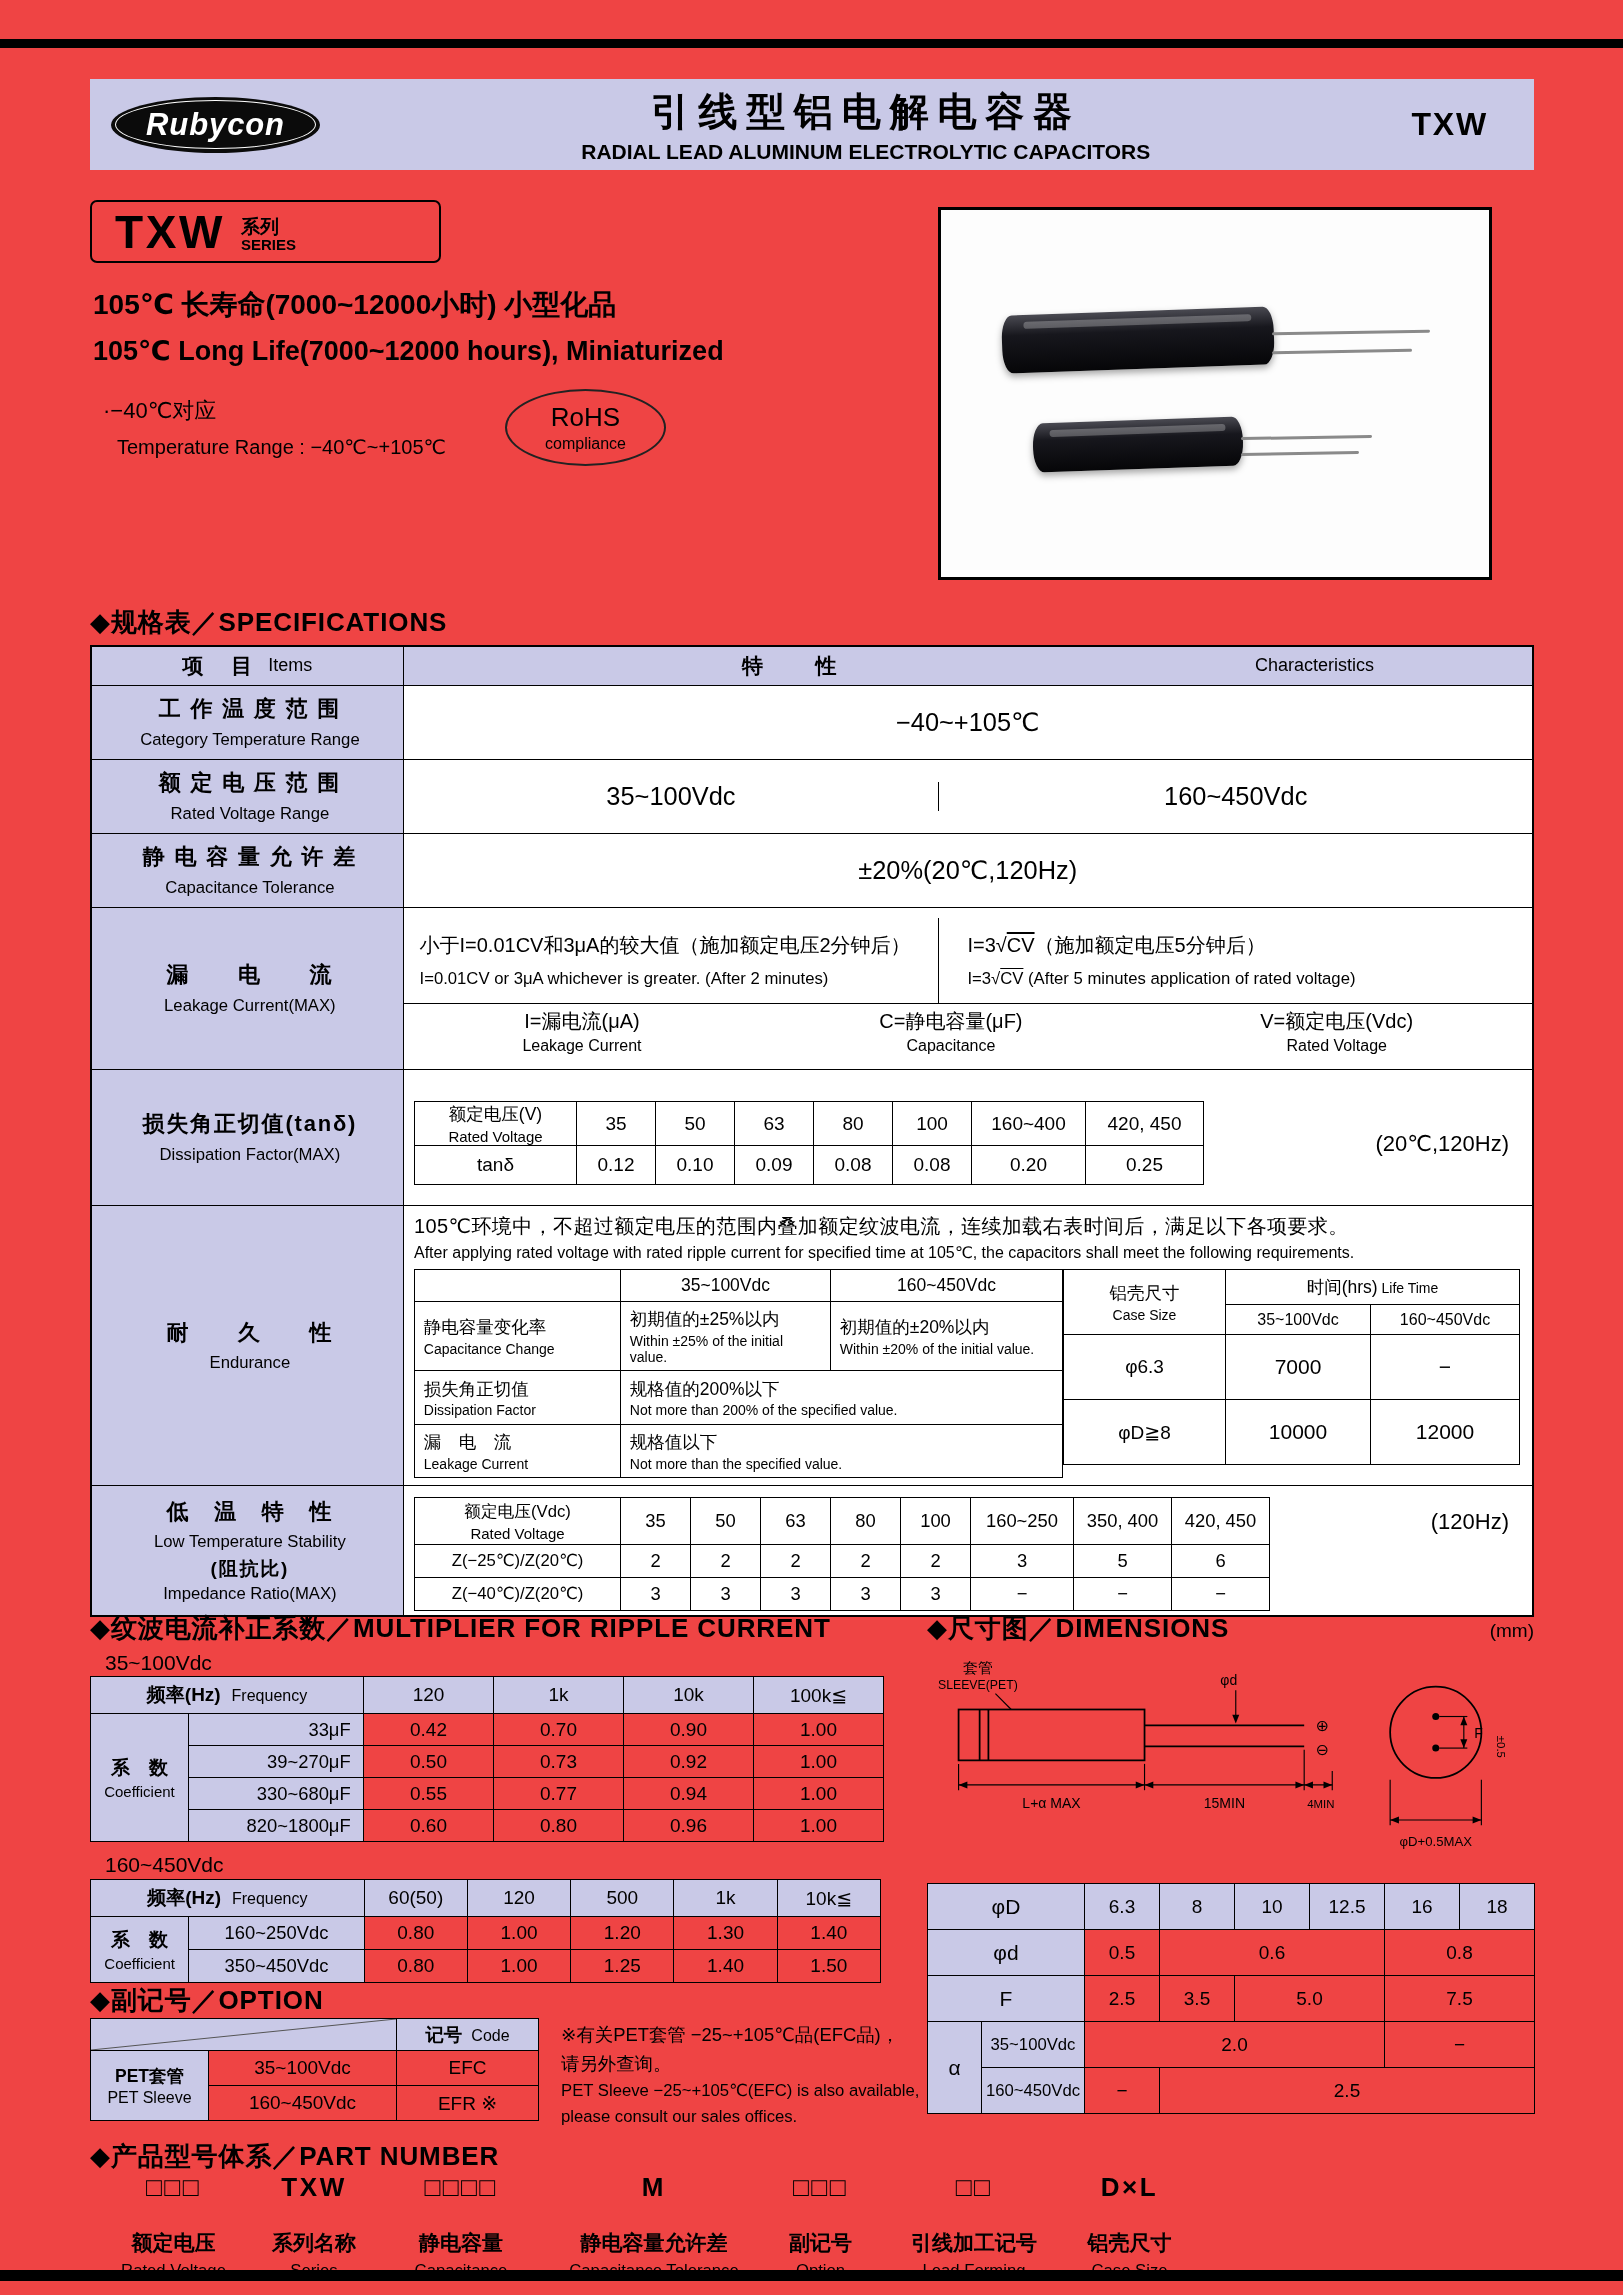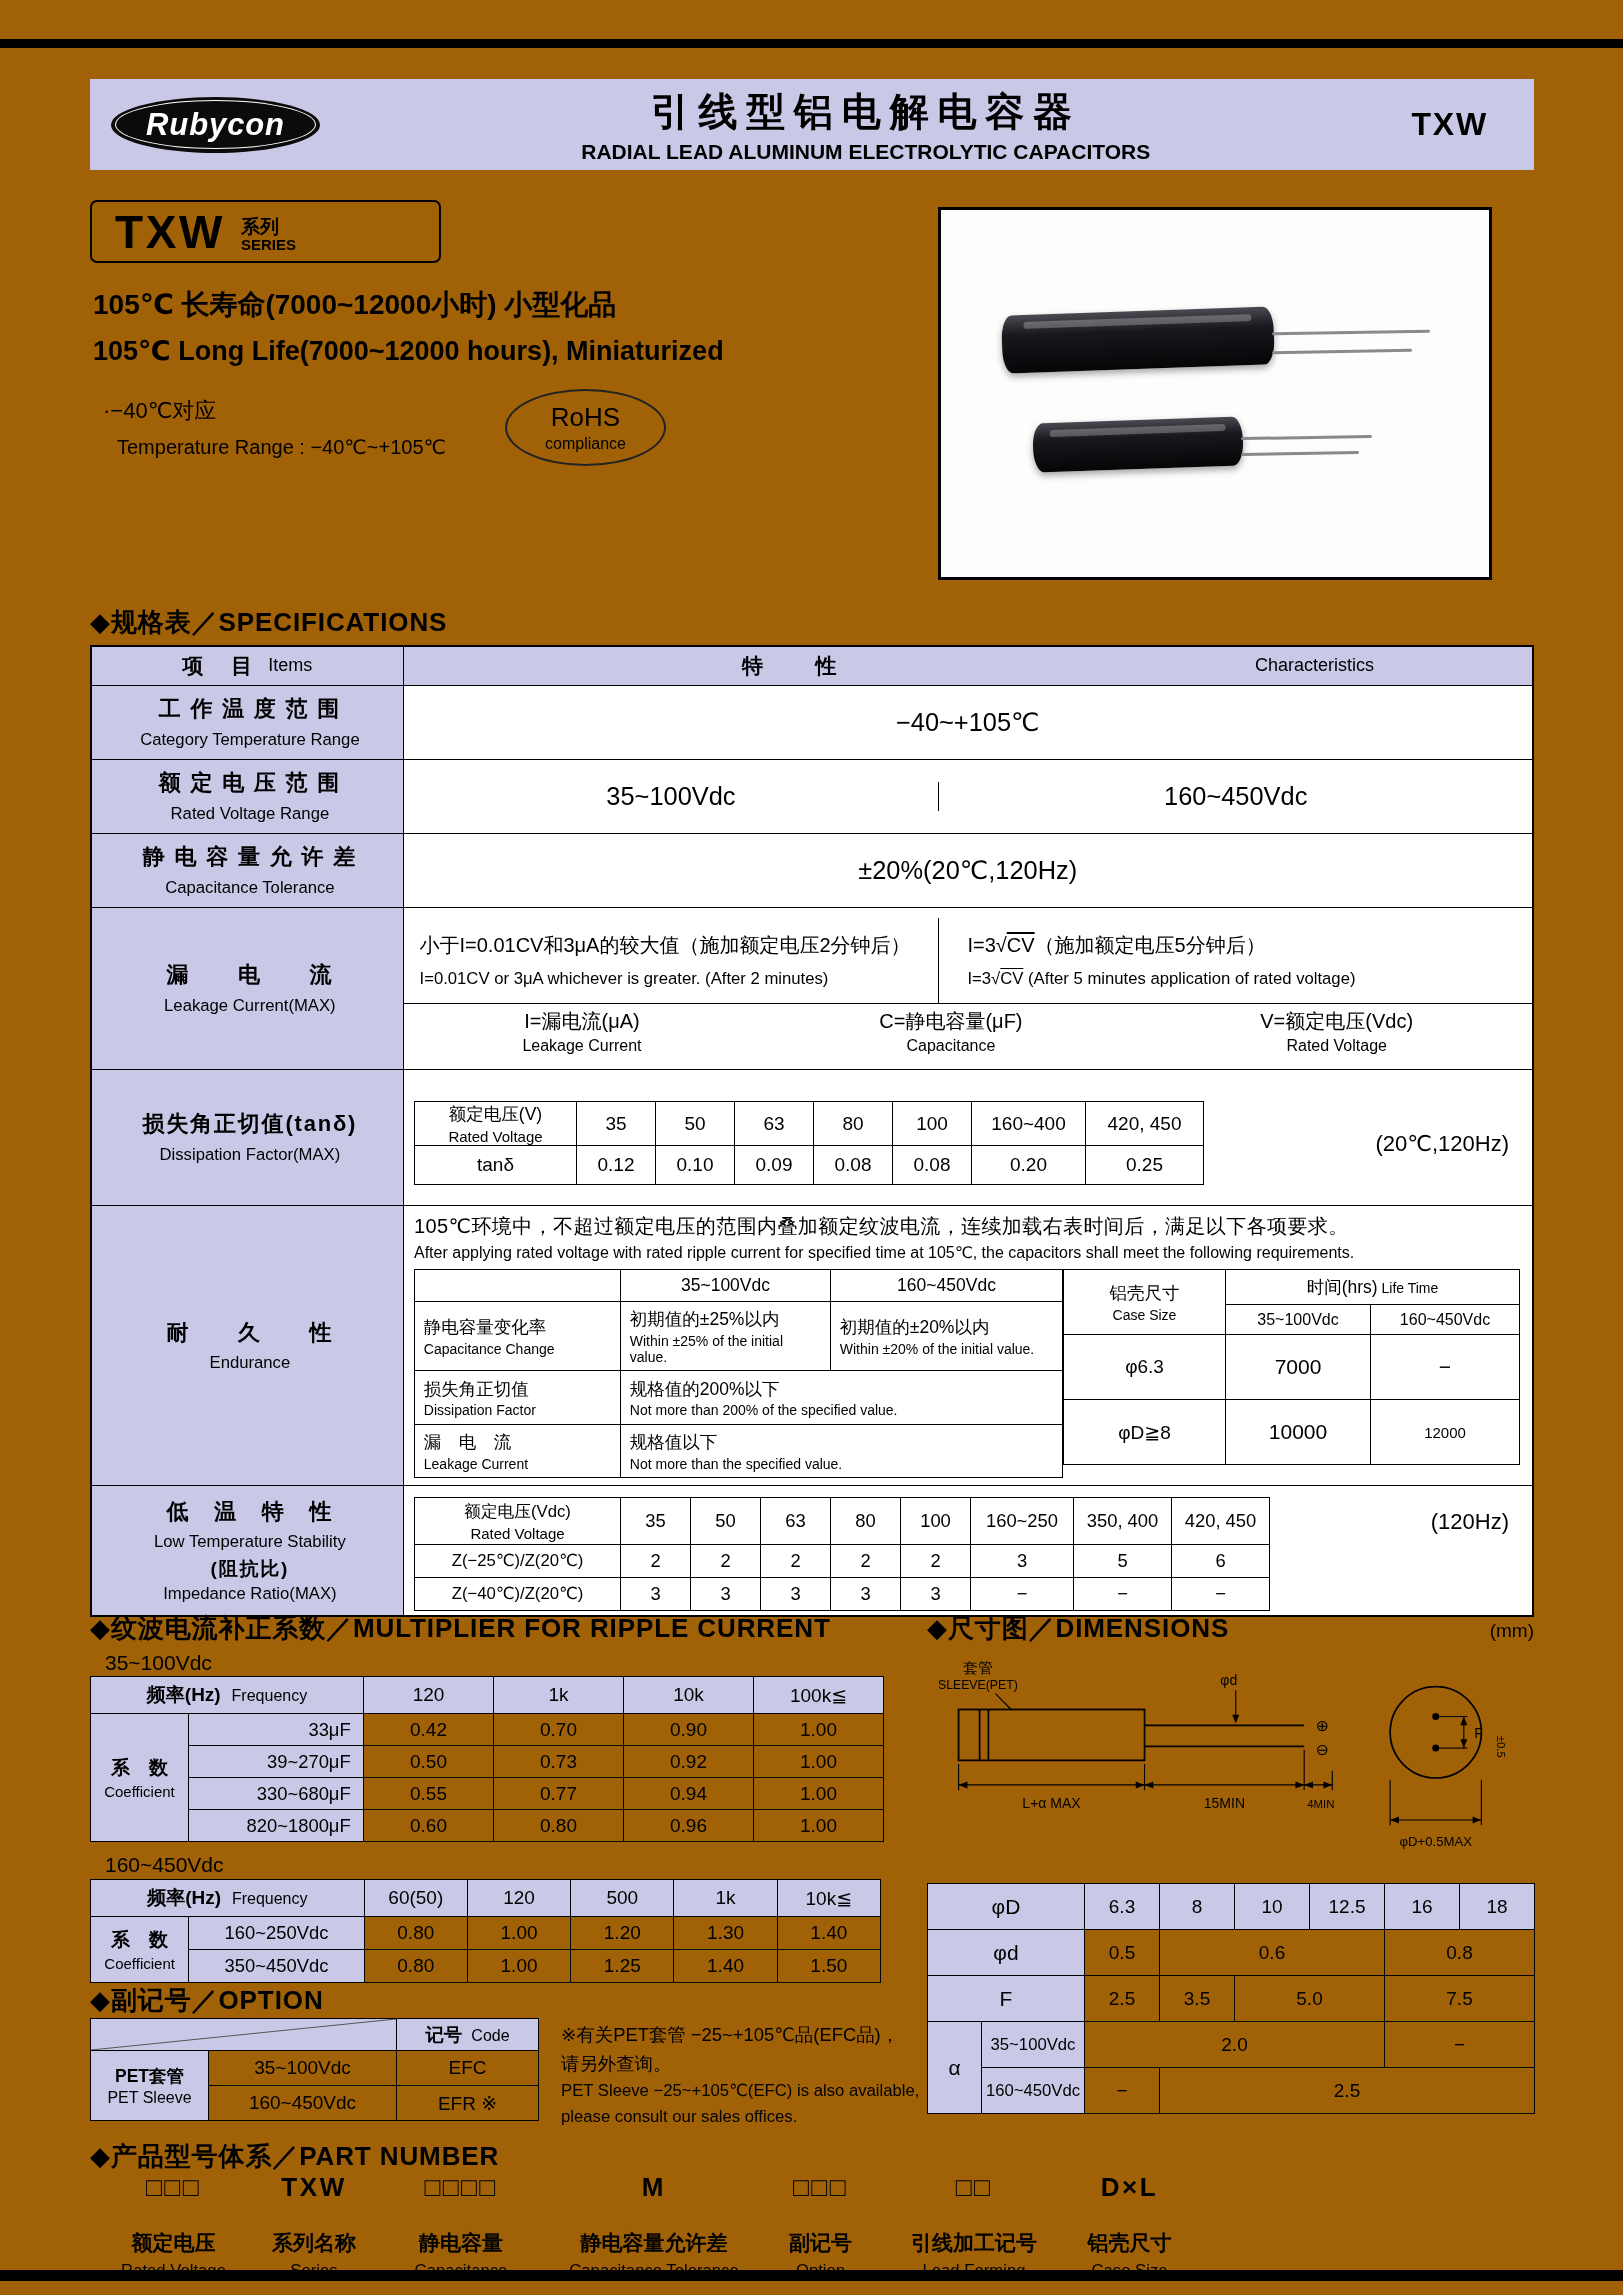--- a/index.html
+++ b/index.html
@@ -1,18 +1,18 @@
 <!DOCTYPE html>
 <html style="font-size:14px"><head>
 <meta charset="utf-8">
 <style>
   * { margin:0; padding:0; box-sizing:border-box; }
   html,body { background:#ffffff; }
   .page {
-    position:relative; width:1623px; height:2295px; background:#a16207;
+    position:relative; width:1623px; height:2295px; background:#ef4444;
     font-family:"Liberation Sans","DejaVu Sans",sans-serif; color:#000; overflow:hidden;
   }
   .bar { position:absolute; left:0; width:100%; background:#000; }
 
   
   .header-band { position:absolute; left:90px; top:79px; width:1444px; height:91px;
     background:#c9c9e7; display:flex; align-items:center; }
   .logo { position:relative; width:209px; height:56px; margin-left:21px; background:#0b0b0b;
     border-radius:50%; display:flex; align-items:center; justify-content:center; flex:0 0 auto; }
   .logo .ring { position:absolute; top:3.5px; left:4.4px; right:4.4px; bottom:3.5px; border:1.8px solid #fff; border-radius:50%; }
@@ -408,21 +408,21 @@
                 <td style="font-size:16px">160~450Vdc</td>
               </tr>
               <tr style="height:65px">
                 <td class="iv">φ6.3</td>
                 <td class="iv" style="font-size:21px">7000</td>
                 <td class="iv" style="font-size:21px">−</td>
               </tr>
               <tr style="height:65px">
                 <td class="iv">φD≧8</td>
                 <td class="iv" style="font-size:21px">10000</td>
-                <td class="iv" style="font-size:15px">12000</td>
+                <td class="iv" style="font-size:21px">12000</td>
               </tr>
             </tbody>
                 </table>
           </div>
         </div>
       </td>
     </tr>
 
     <tr style="height:130px">
       <td class="item-cell">

